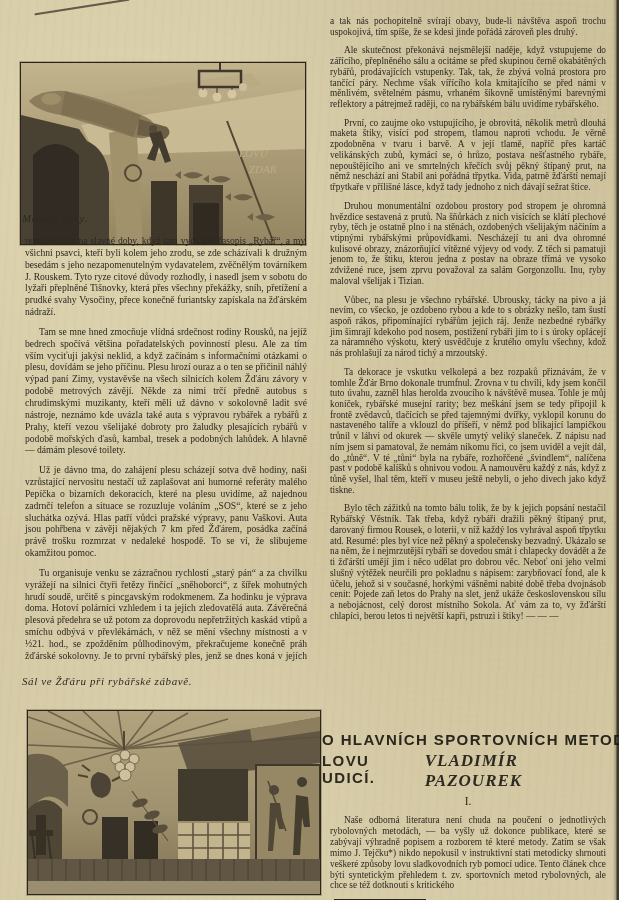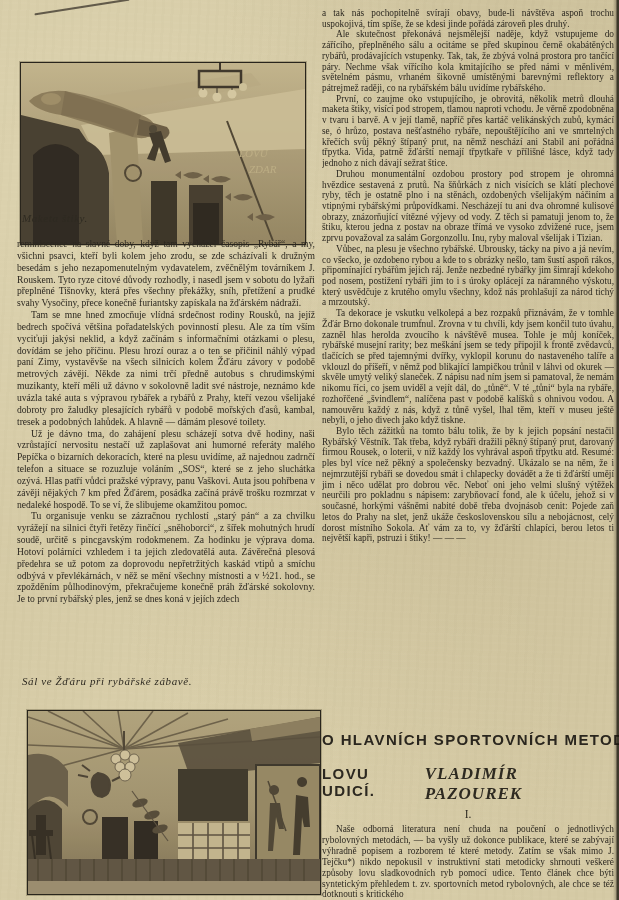--- a/index.html
+++ b/index.html
@@ -21,28 +21,28 @@
       repeating-linear-gradient(2deg, rgba(255,250,225,.05) 0 2px, transparent 2px 7px);
   }
   .edge-right{position:absolute;top:0;right:0;width:6px;height:900px;
     background:linear-gradient(to left, rgba(24,20,12,.8) 0 2px, rgba(24,20,12,.25) 3px, transparent 6px);}
   .scratch{position:absolute;left:34px;top:6px;width:96px;height:2px;background:#3a332a;
     transform:rotate(-9deg);opacity:.75;border-radius:2px;}
   .photo{position:absolute;border:1.5px solid #29251c;box-shadow:0 0 0 1px rgba(90,80,55,.35);}
   .photo svg{display:block;}
   .caption{position:absolute;font-style:italic;font-size:11px;letter-spacing:.6px;color:#2e2a21;}
   .textcol{position:absolute;text-align:justify;overflow:hidden;}
-  .textcol p, .art-paras p{margin:0;text-indent:14px;}
+  .textcol p, .art-paras p{margin:8px;text-indent:14px;}
   .textcol > p:first-child{text-indent:0;}
-  .left-text{left:17px;top:238px;width:298px;height:434px;font-size:9.6px;line-height:11.85px;}
+  .left-text{left:17px;top:227px;width:298px;height:434px;font-size:9.6px;line-height:11.85px;}
   .right-text{left:322px;top:8px;width:292px;height:720px;font-size:9.3px;line-height:10.72px;}
   .article{position:absolute;left:322px;top:731px;width:292px;}
   .art-title1{font-family:"Liberation Sans","DejaVu Sans",sans-serif;font-weight:bold;
     font-size:15px;letter-spacing:1.4px;color:#2a261e;white-space:nowrap;}
-  .art-row{display:flex;justify-content:space-between;align-items:baseline;margin-top:16px;}
+  .art-row{display:flex;justify-content:space-between;align-items:baseline;margin-top:3px;}
   .art-title2{font-family:"Liberation Sans","DejaVu Sans",sans-serif;font-weight:bold;
     font-size:15px;letter-spacing:1.4px;}
   .art-author{font-style:italic;font-size:17px;letter-spacing:1px;font-weight:bold;color:#2e2a21;}
   .art-numeral{text-align:center;font-size:11.5px;margin-top:4px;}
   .art-paras{margin-top:4px;text-align:justify;font-size:9.3px;line-height:10.9px;}
   .footnote-rule{width:92px;height:1px;background:#2c2820;margin:7px 0 3px 12px;}
   .footnote{font-size:9.6px;letter-spacing:.4px;padding-left:8px;}
 </style>
 </head>
 <body>

